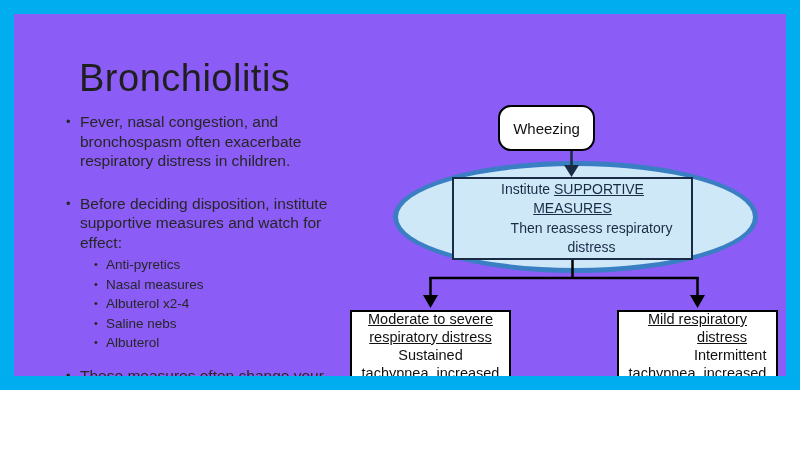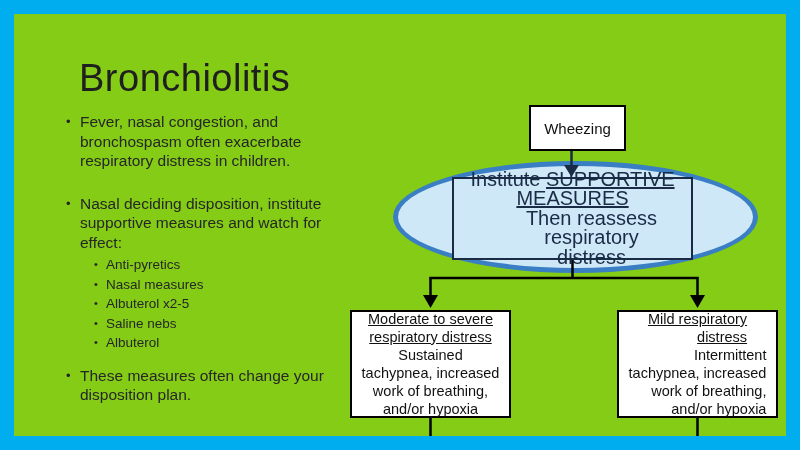--- a/index.html
+++ b/index.html
@@ -2,22 +2,22 @@
 <html><head>
 <meta charset="utf-8">
 <style>
   * { margin: 0; padding: 0; box-sizing: border-box; }
   html, body { background: #ffffff; }
   body { font-family: "Liberation Sans", sans-serif; }
 
   .slide {
     position: relative;
     width: 800px;
-    height: 450px;
-    background: #84cc16;
+    height: 390px;
+    background: #8b5cf6;
     overflow: hidden;
   }
 
   
   .frame {
     position: absolute;
     inset: 0;
     border: 14px solid #00AEEF;
     pointer-events: none;
     z-index: 20;
@@ -74,39 +74,40 @@
     background: #ffffff;
     border: 2.5px solid #000000;
     color: #111111;
     display: flex;
     align-items: center;
     justify-content: center;
     text-align: center;
     z-index: 3;
   }
   .wheezing-box {
-    left: 529px; top: 105px; width: 97px; height: 46px;
+    left: 498px; top: 105px; width: 97px; height: 46px;
     font-size: 15px;
     border-width: 2px;
+    border-radius: 13px;
   }
   .ellipse {
     position: absolute;
     left: 393px; top: 161px; width: 365px; height: 112px;
     border: 5px solid #3A7FC4;
     border-radius: 50%;
     background: #CFE8F8;
     z-index: 1;
   }
   .sup-rect {
     position: absolute;
     left: 452px; top: 177px; width: 241px; height: 83px;
     background: #CFE8F8;
     border: 2px solid #1A2B45;
     color: #1A2B45;
-    font-size: 20px;
+    font-size: 14px;
     line-height: 19.5px;
     display: flex;
     align-items: center;
     justify-content: center;
     text-align: center;
     white-space: pre-line;
     z-index: 2;
   }
   .outcome {
     font-size: 14.5px;
@@ -133,34 +134,34 @@
 
   <div class="title">Bronchiolitis</div>
 
   <div class="left-col">
     <div class="bullet-row">
       <span class="dot">•</span>
       <span>Fever, nasal congestion, and bronchospasm often exacerbate respiratory distress in children.</span>
     </div>
     <div class="bullet-row spaced">
       <span class="dot">•</span>
-      <span>Nasal deciding disposition, institute supportive measures and watch for effect:</span>
+      <span>Before deciding disposition, institute supportive measures and watch for effect:</span>
     </div>
     <div class="sub-list">
       <div class="sub-row">
         <span class="dot">•</span>
         <span>Anti-pyretics</span>
       </div>
       <div class="sub-row">
         <span class="dot">•</span>
         <span>Nasal measures</span>
       </div>
       <div class="sub-row">
         <span class="dot">•</span>
-        <span>Albuterol x2-5</span>
+        <span>Albuterol x2-4</span>
       </div>
       <div class="sub-row">
         <span class="dot">•</span>
         <span>Saline nebs</span>
       </div>
       <div class="sub-row">
         <span class="dot">•</span>
         <span>Albuterol</span>
       </div>
     </div>

